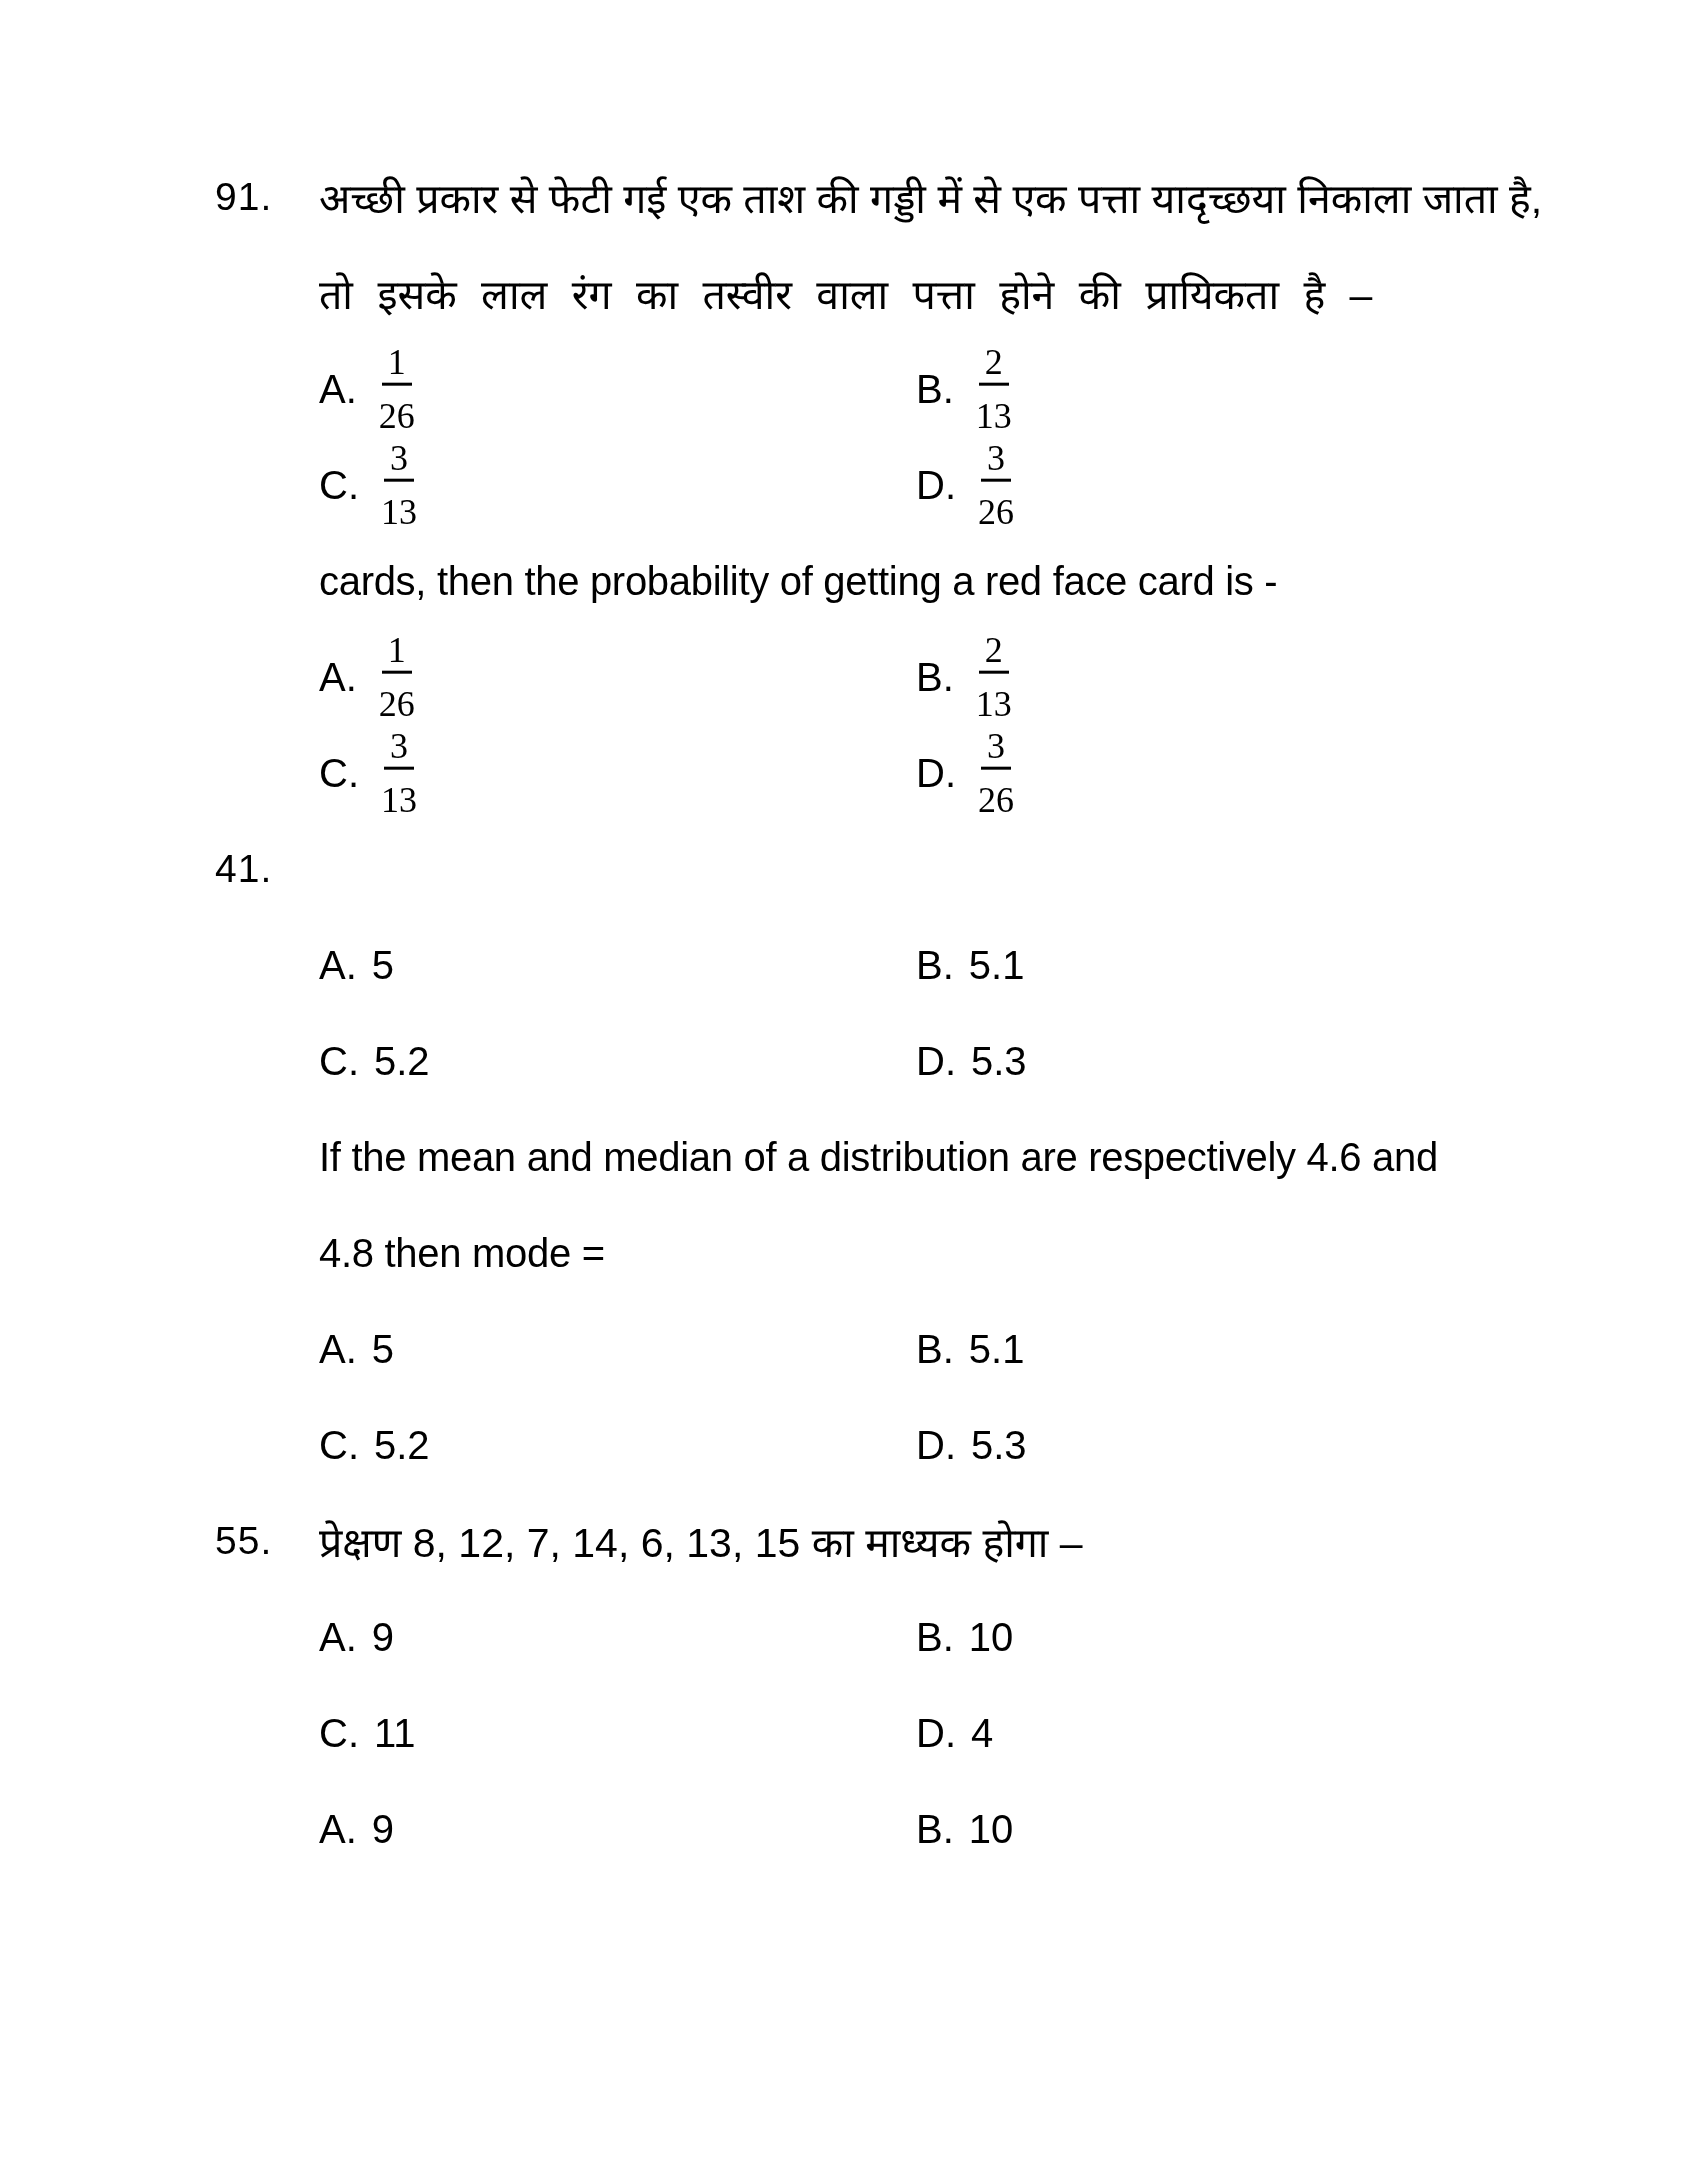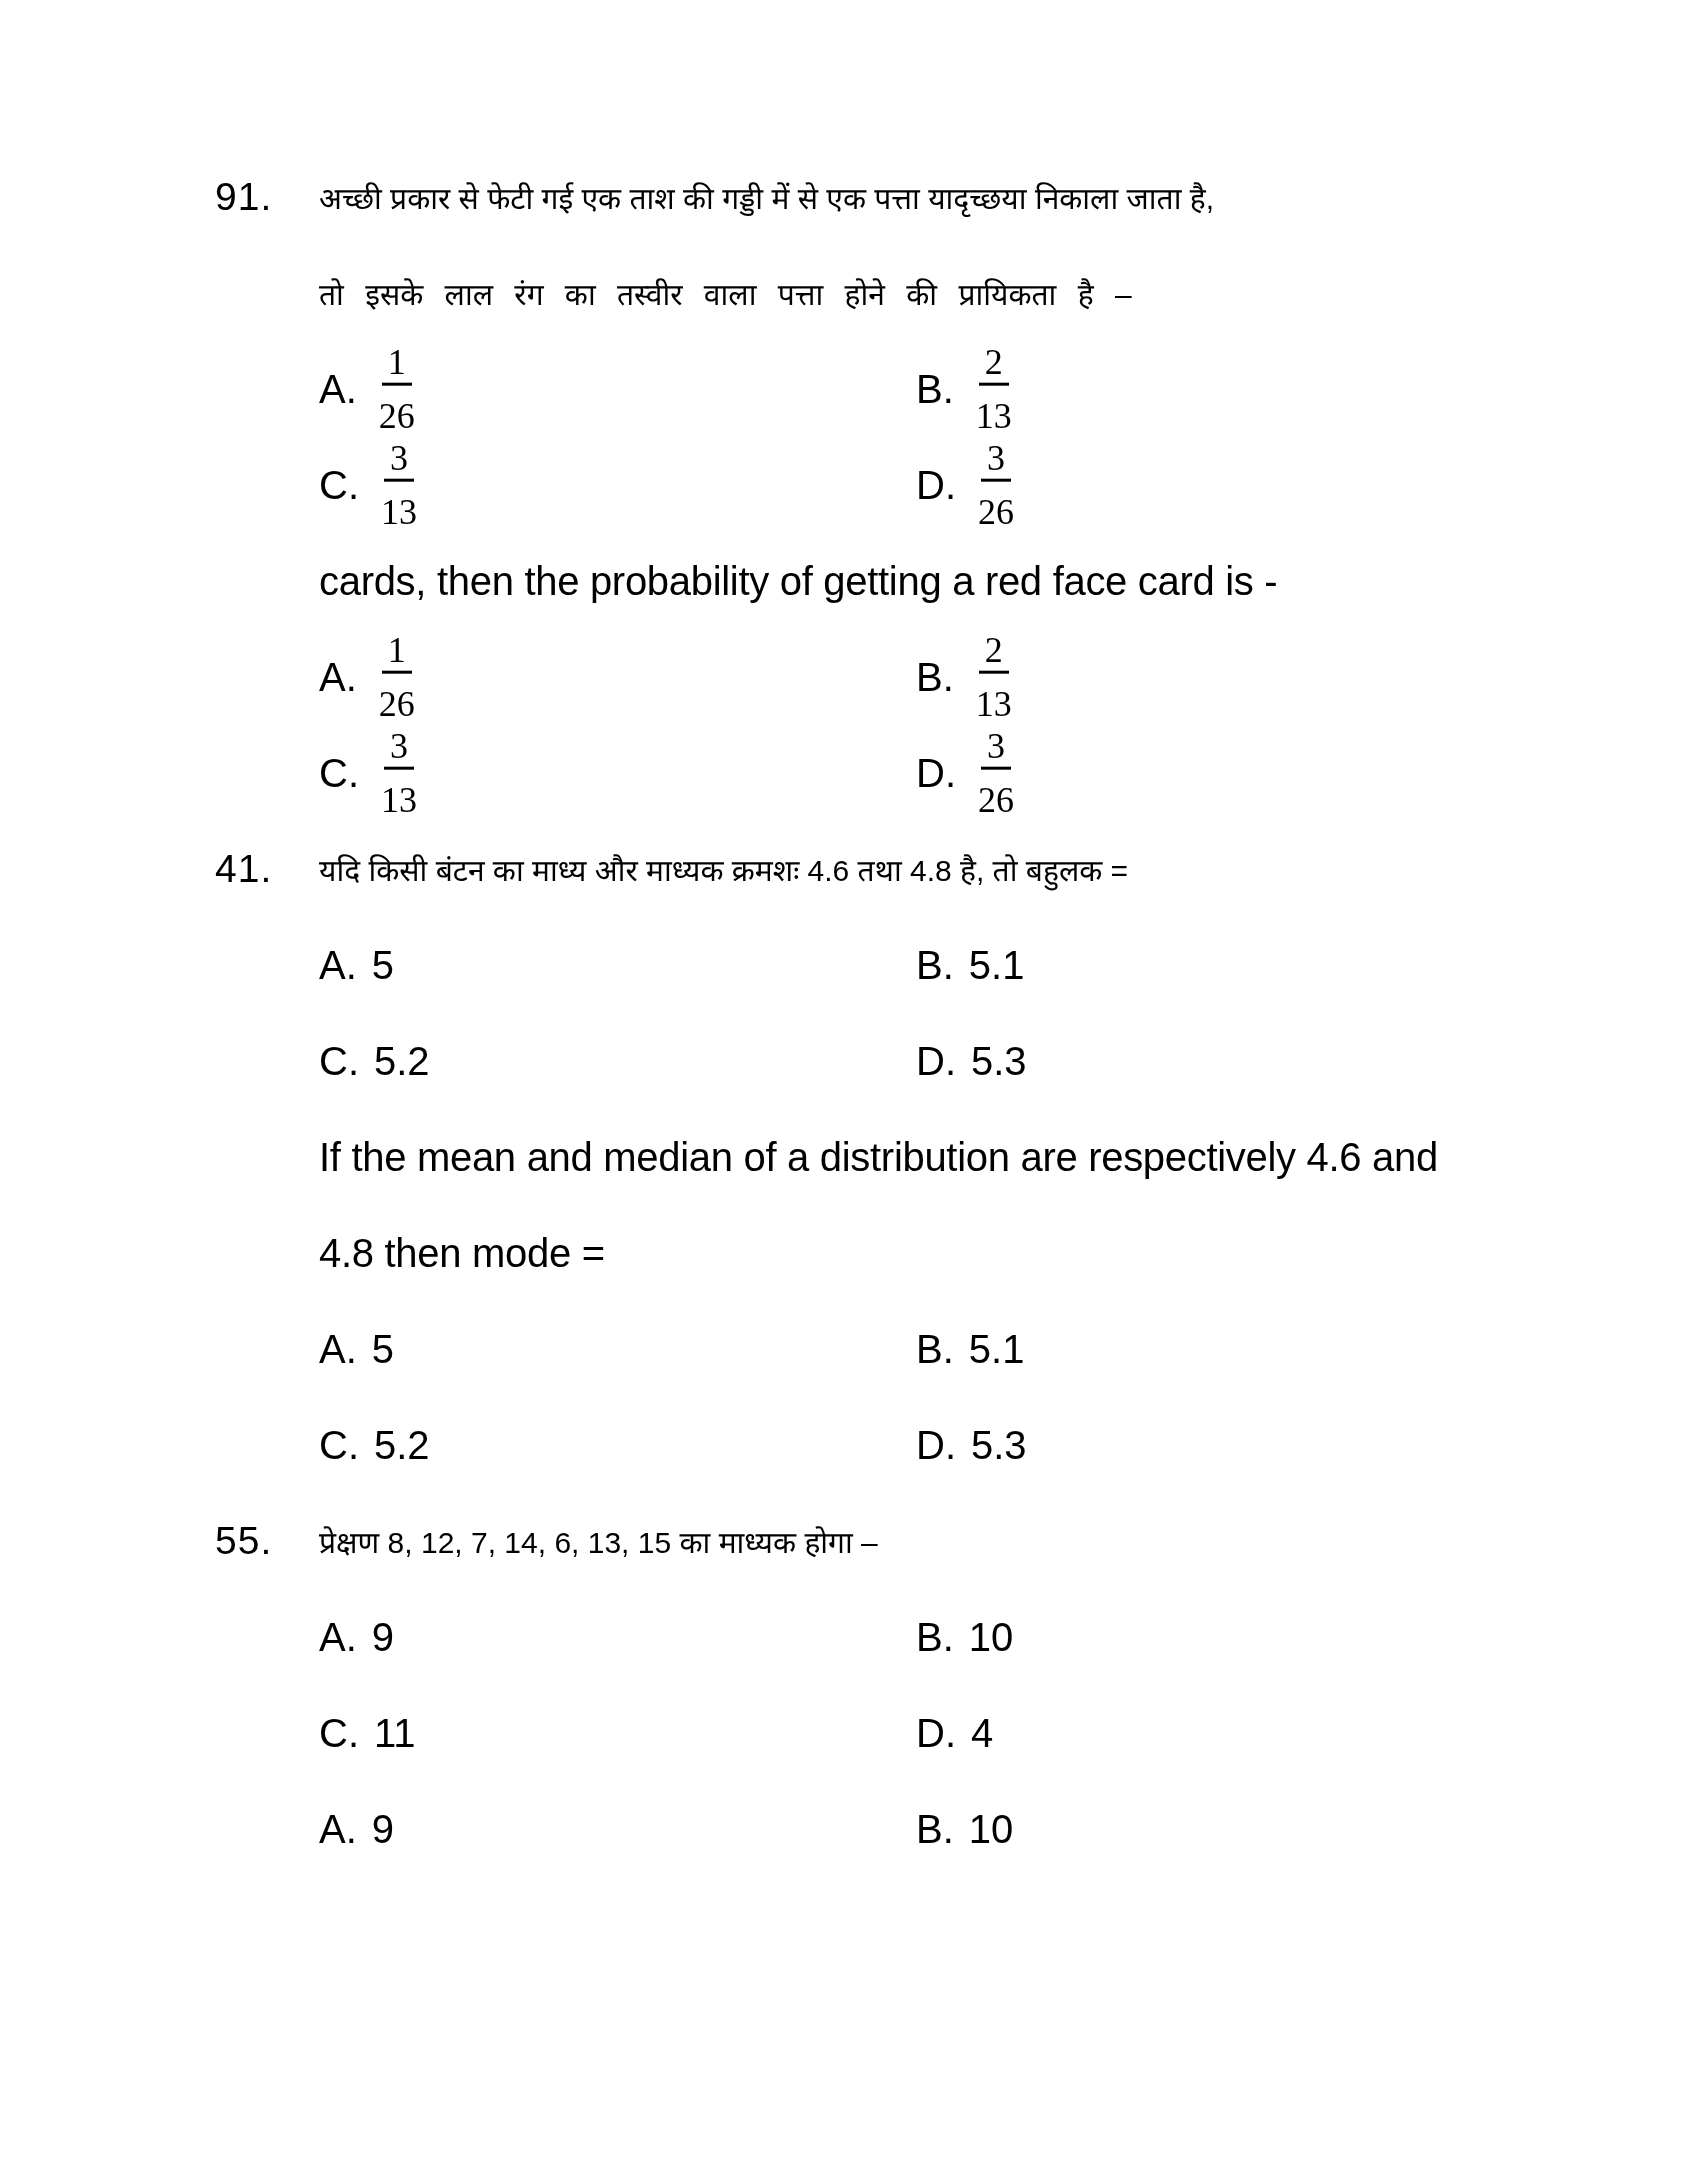--- a/index.html
+++ b/index.html
@@ -17,21 +17,21 @@
   .qnum {
     position: absolute; left: 215px; top: 50%;
     transform: translateY(-50%);
     font-size: 39px; letter-spacing: 1px;
   }
   .textline {
     position: absolute; left: 319px; top: 50%;
     transform: translateY(-50%);
     white-space: nowrap;
   }
-  .hindi { font-size: 30px; text-align: center; }
+  .hindi { font-size: 41px; text-align: center; }
   .eng   { font-size: 40px; letter-spacing: -0.3px; }
   .wide-spacing { word-spacing: 13px; }
 
   .opt {
     position: absolute; top: 50%;
     transform: translateY(-50%);
     display: inline-flex; align-items: center;
     font-size: 40px;
   }
   .col-a { left: 319px; }
@@ -125,21 +125,20 @@
       <span class="opt-label">D.</span>
       <span class="frac">
         <span class="frac-num">3</span>
         <span class="frac-den">26</span>
       </span>
     </span>
   </div>
 
   <div class="row">
     <span class="qnum">41.</span>
-    <span class="textline hindi">यदि किसी बंटन का माध्य और माध्यक क्रमशः 4.6 तथा 4.8 है, तो बहुलक =</span>
   </div>
 
   <div class="row">
     <span class="opt col-a">
       <span class="opt-label">A.</span>
       <span class="opt-value">5</span>
     </span>
     <span class="opt col-b">
       <span class="opt-label">B.</span>
       <span class="opt-value">5.1</span>

